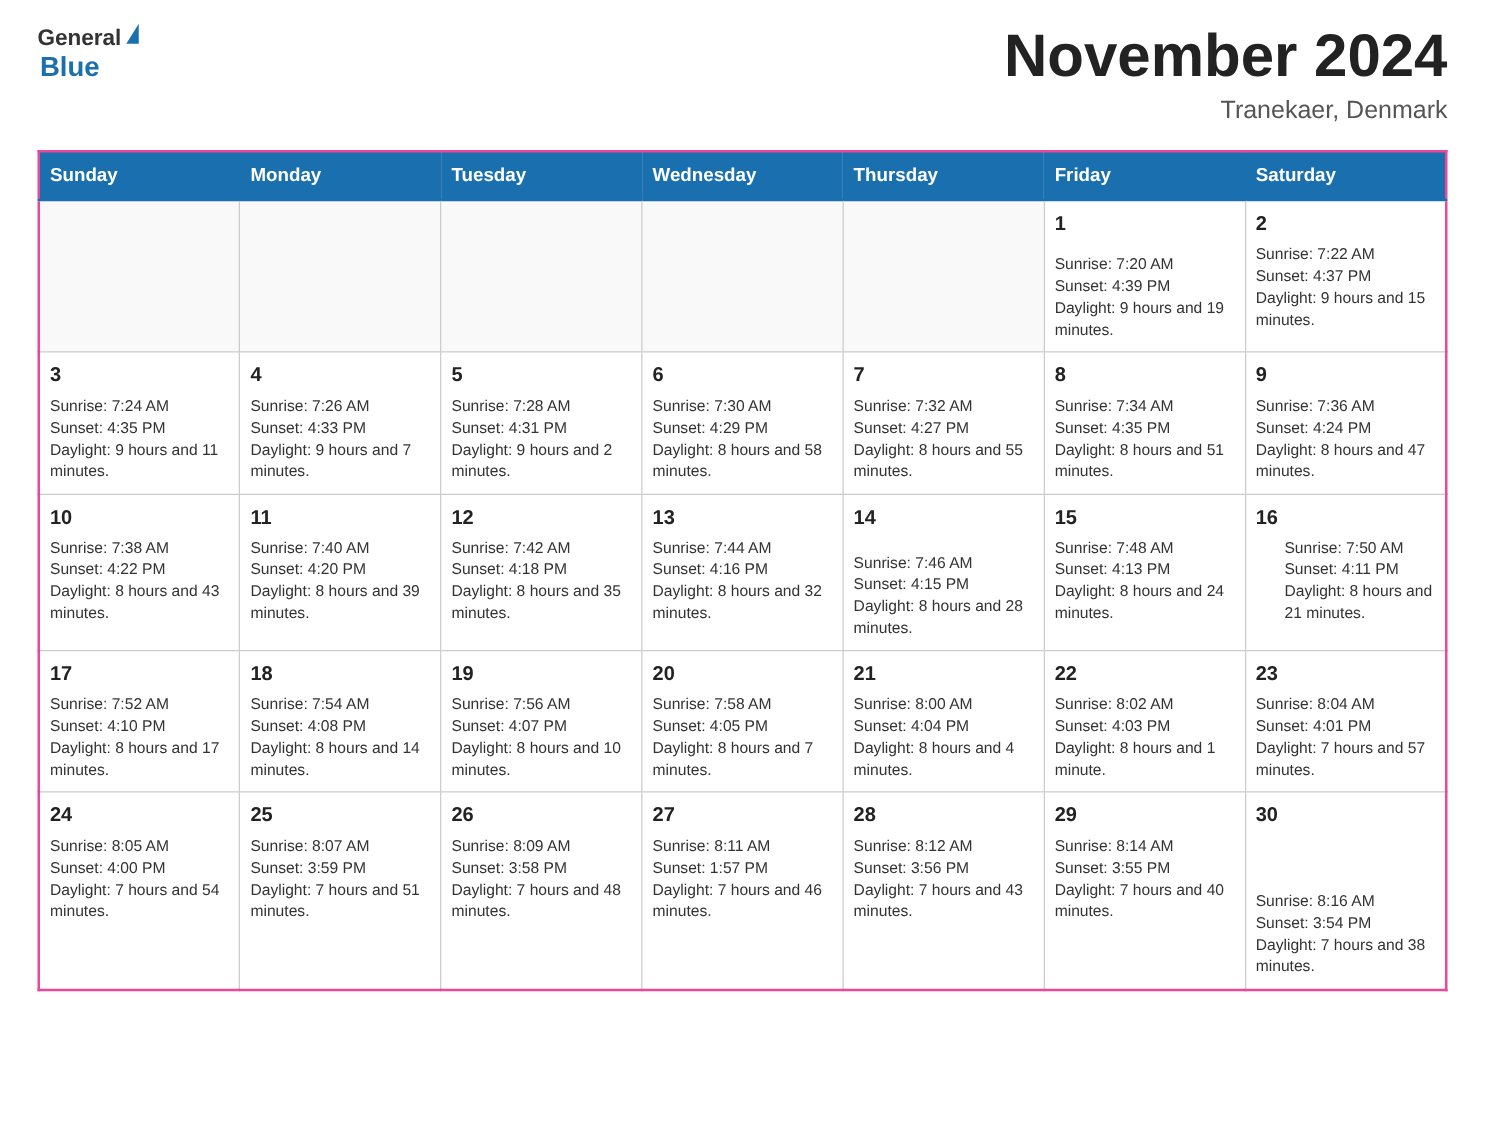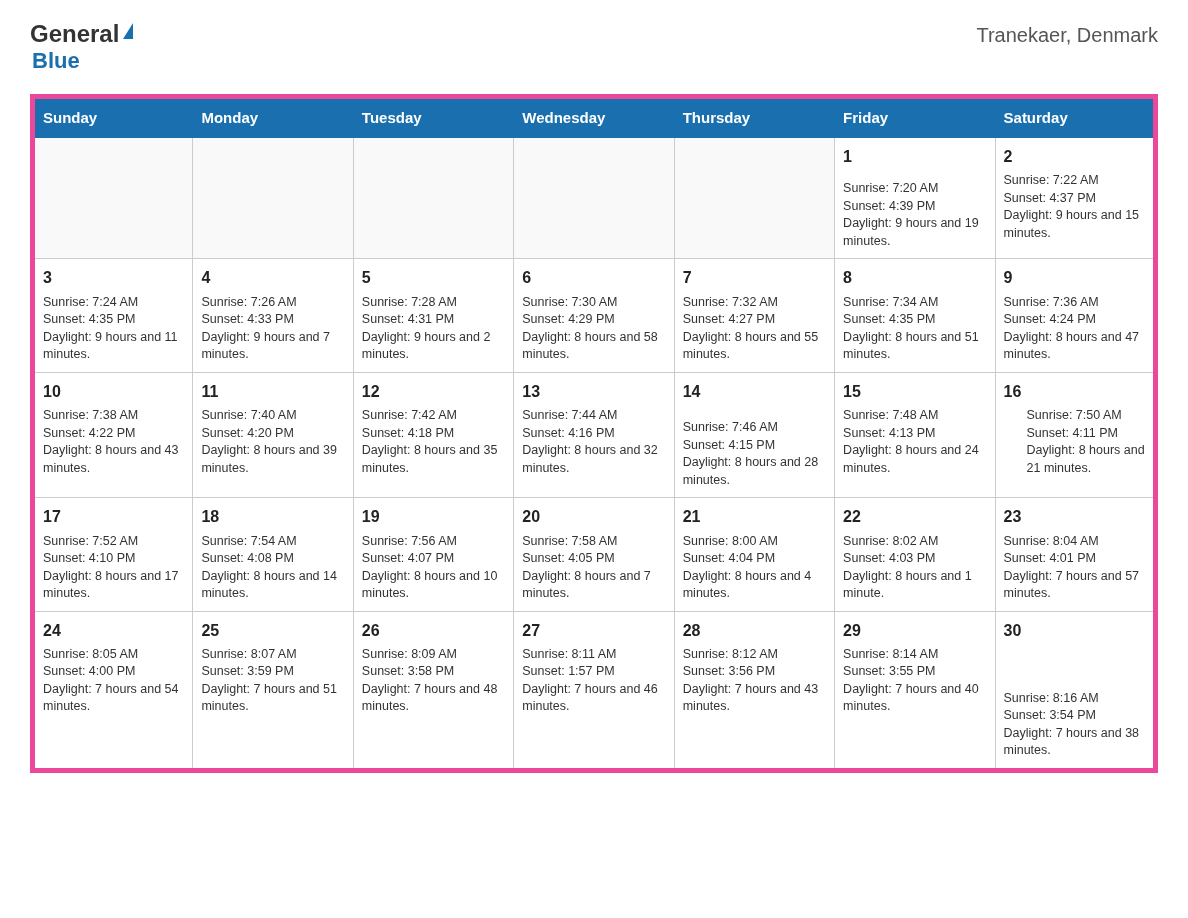--- a/index.html
+++ b/index.html
@@ -16,21 +16,21 @@
       justify-content: space-between;
       align-items: flex-start;
       margin-bottom: 20px;
     }
     .logo {
       display: flex;
       align-items: center;
       gap: 4px;
     }
     .logo-text-general {
-      font-size: 24px;
+      font-size: 18px;
       font-weight: bold;
       color: #333;
     }
     .logo-text-blue {
       font-size: 22px;
       font-weight: bold;
       color: #1a6faf;
     }
     .title-section {
       text-align: right;
@@ -42,21 +42,21 @@
       line-height: 1.1;
     }
     .calendar-subtitle {
       font-size: 20px;
       color: #555;
       margin-top: 4px;
     }
     .calendar {
       width: 100%;
       border-collapse: collapse;
-      border: 5px solid #ec4899;
+      border: 2px solid #ec4899;
     }
     .calendar thead tr th {
       background-color: #1a6faf;
       color: #fff;
       font-size: 15px;
       font-weight: bold;
       padding: 10px 8px;
       text-align: left;
       border: 1px solid #1a6faf;
     }
@@ -100,20 +100,21 @@
       <div style="display:flex; align-items:center;">
         <span class="logo-text-general">General</span>
         <div style="position:relative; margin-left:4px; margin-top:-2px;">
           <div style="width:0; height:0; border-left:10px solid transparent; border-right:0px solid transparent; border-bottom:16px solid #1a6faf; display:inline-block;"></div>
         </div>
       </div>
       <span class="logo-text-blue" style="margin-left: 2px;">Blue</span>
     </div>
   </div>
   <div class="title-section">
+    <div class="calendar-title">November 2024</div>
     <div class="calendar-subtitle">Tranekaer, Denmark</div>
   </div>
 </div>
 
 <table class="calendar">
   <thead>
     <tr>
     <th>Sunday</th>
         <th>Monday</th>
         <th>Tuesday</th>

